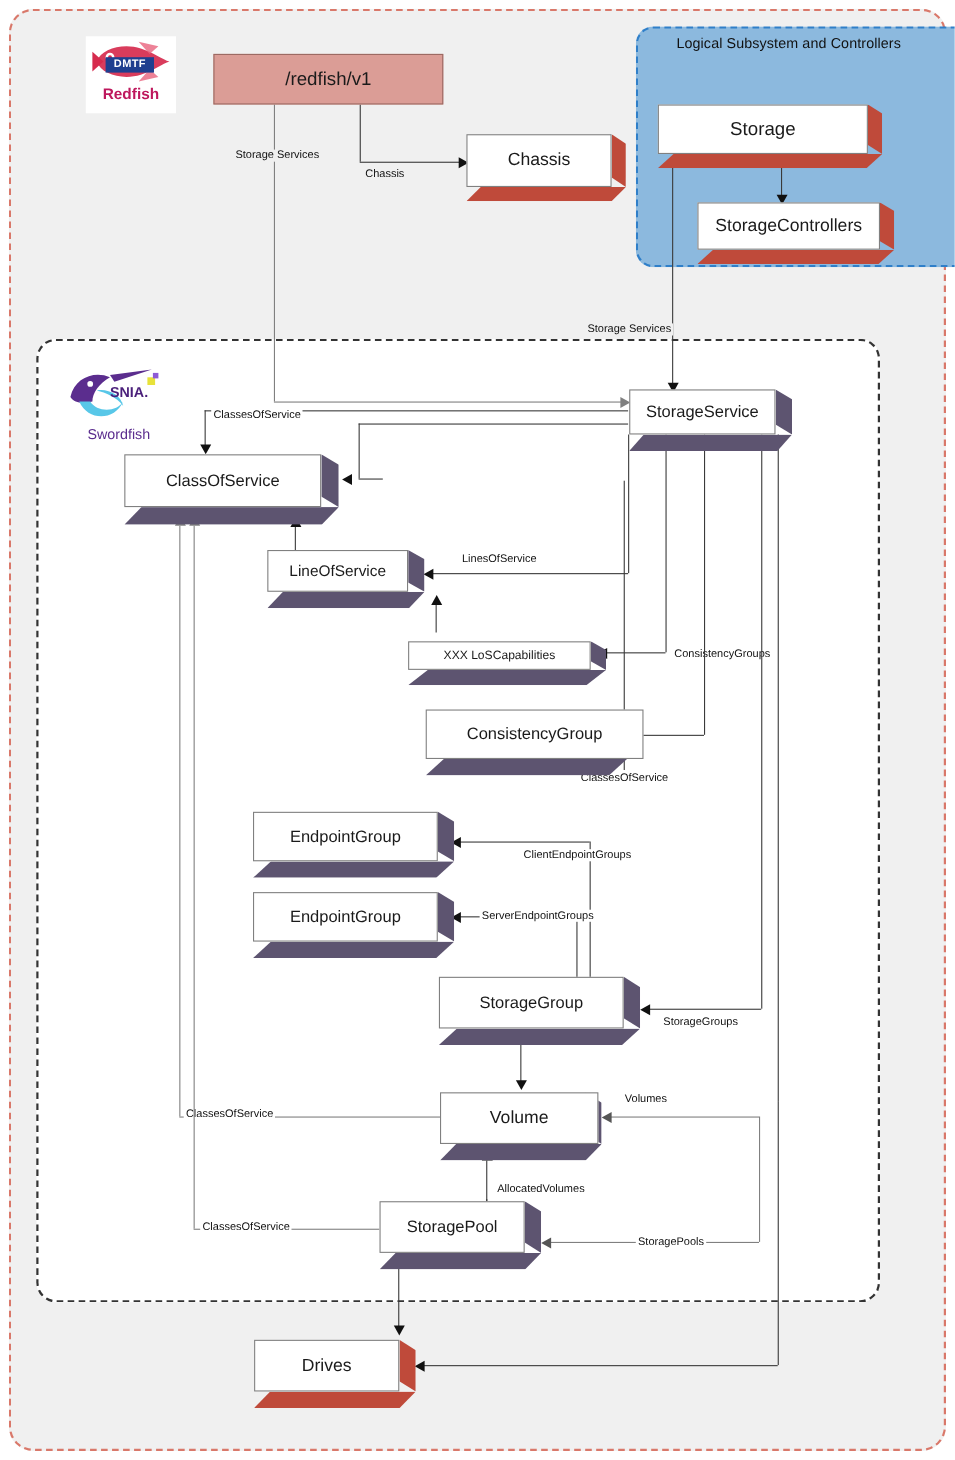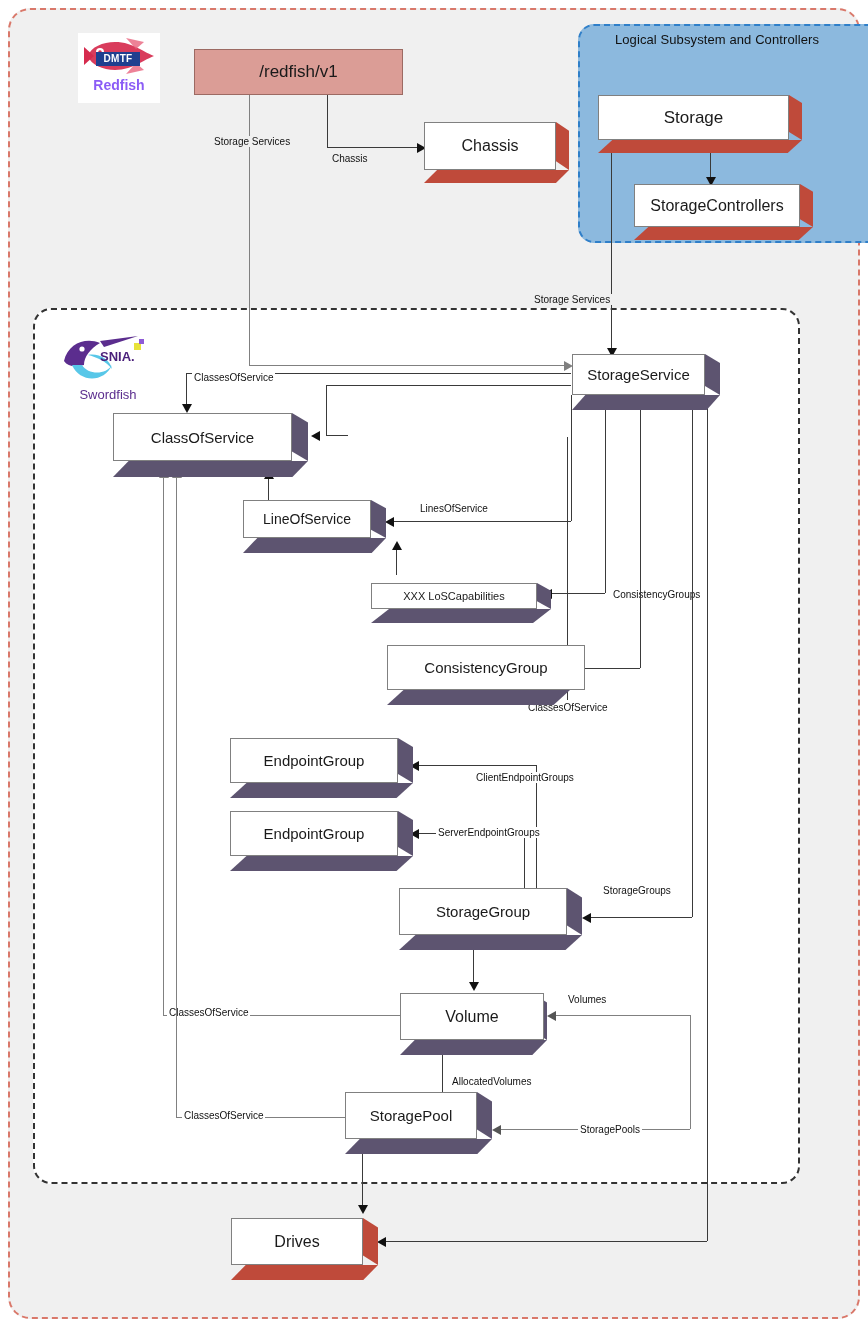--- a/index.html
+++ b/index.html
@@ -75,21 +75,21 @@
     position:absolute;font-size:10px;color:#111;background:#ffffff;
     padding:0 2px;white-space:nowrap;line-height:11px;
   }
   .elabel.ongrey{background:#f0f0f0;}
 
   
   .logo{position:absolute;background:#ffffff;}
   .redfish-logo{left:78px;top:33px;width:82px;height:70px;}
   .rf-fish{position:absolute;left:4px;top:3px;width:74px;height:40px;}
   .rf-word{position:absolute;left:0;top:44px;width:82px;text-align:center;
-           font-size:14px;font-weight:bold;color:#8b5cf6;}
+           font-size:14px;font-weight:bold;color:#be185d;}
   .dmtf-tag{position:absolute;left:18px;top:19px;width:44px;height:14px;
             background:#1f3f8f;color:#fff;font-size:10px;font-weight:bold;
             text-align:center;line-height:14px;letter-spacing:.3px;}
 
   .swordfish-logo{left:60px;top:335px;width:92px;height:74px;background:transparent;}
   .sf-word{position:absolute;left:0;top:52px;width:96px;text-align:center;
            font-size:13px;color:#5b2d8e;}
   .sf-snia{position:absolute;left:40px;top:14px;font-size:13px;font-weight:bold;color:#4a1f7a;}
 </style>
 </head>
@@ -183,21 +183,21 @@
   <div class="elabel" style="left:474px;top:772px;">ClientEndpointGroups</div>
 
   <div class="ln v" style="left:524px;top:833px;height:60px;"></div>
   <div class="ln h" style="left:418px;top:833px;width:106px;"></div>
   <div class="arrow left" style="left:410px;top:829px;"></div>
   <div class="elabel" style="left:436px;top:827px;">ServerEndpointGroups</div>
 
   <div class="ln v" style="left:692px;top:395px;height:522px;"></div>
   <div class="ln h" style="left:590px;top:917px;width:102px;"></div>
   <div class="arrow left" style="left:582px;top:913px;"></div>
-  <div class="elabel" style="left:601px;top:885px;">StorageGroups</div>
+  <div class="elabel" style="left:601px;top:924px;">StorageGroups</div>
 
   <div class="ln v" style="left:707px;top:395px;height:606px;"></div>
   <div class="ln h grey" style="left:555px;top:1015px;width:135px;"></div>
   <div class="ln v grey" style="left:690px;top:1015px;height:0px;"></div>
   <div class="arrow left" style="left:547px;top:1011px;border-right-color:#555;"></div>
   <div class="elabel" style="left:566px;top:994px;">Volumes</div>
 
   <div class="ln v grey" style="left:690px;top:1015px;height:114px;"></div>
 
   <div class="ln h grey" style="left:500px;top:1129px;width:190px;"></div>

